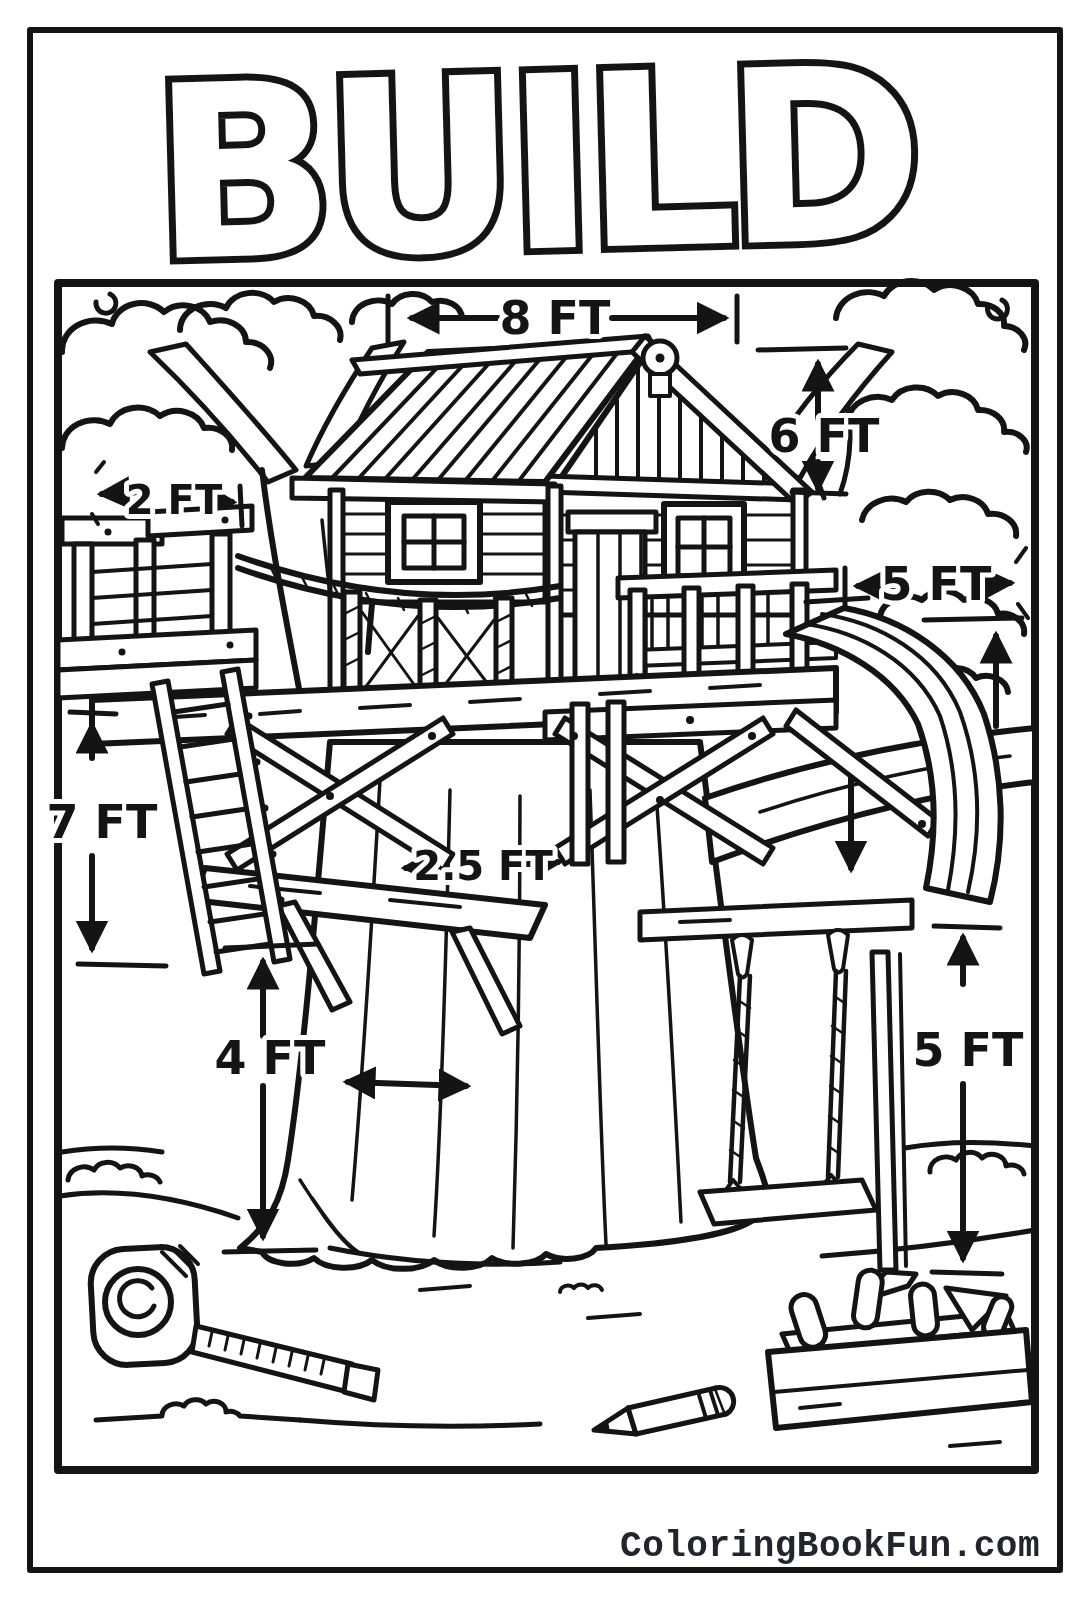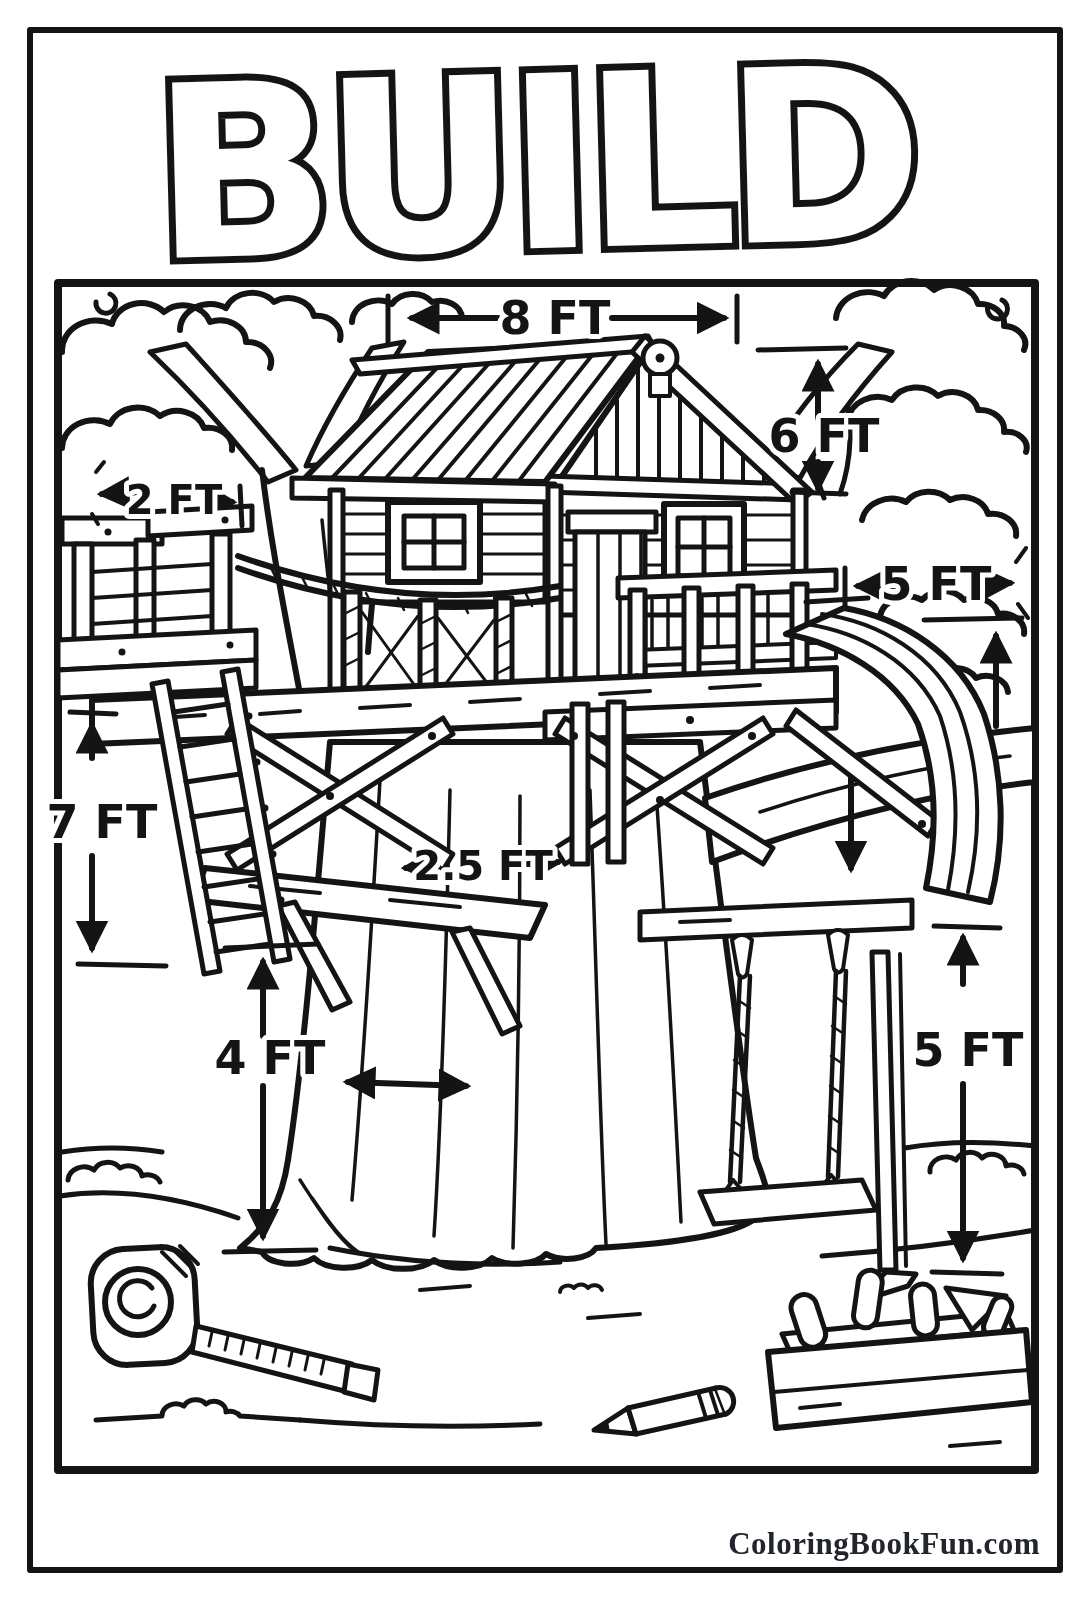--- a/index.html
+++ b/index.html
@@ -7,22 +7,22 @@
   .page { position:relative; width:1090px; height:1602px; background:var(--paper); overflow:hidden; }
   svg { position:absolute; inset:0; }
   .ln  { stroke:var(--ink); fill:none; stroke-linecap:round; stroke-linejoin:round; }
   .sh  { stroke:var(--ink); fill:#fff; stroke-linecap:round; stroke-linejoin:round; }
   .dim-label { font-family:"DejaVu Sans",sans-serif; font-weight:bold; font-size:46px;
                fill:var(--ink); stroke:#fff; stroke-width:10px; paint-order:stroke; text-anchor:middle; }
   .dim-small { font-size:40px; }
   .title-text { font-family:"DejaVu Sans",sans-serif; font-weight:bold; font-size:240px;
                 letter-spacing:-12px; fill:#fff; stroke:var(--ink); stroke-width:14px;
                 paint-order:stroke; text-anchor:middle; }
-  .footer { position:absolute; right:50px; top:1526px; font-family:Liberation Serif, serif;
-            font-weight:bold; font-size:31px; letter-spacing:.5px; color:var(--footer); }
+  .footer { position:absolute; right:50px; top:1526px; font-family:Liberation Mono, monospace;
+            font-weight:bold; font-size:36px; letter-spacing:.5px; color:var(--footer); }
 </style>
 </head>
 <body>
 
 <div class="page">
 <svg viewBox="0 0 1090 1602" width="1090" height="1602">
   <defs>
     <marker id="ah" viewBox="0 0 12 12" refX="10" refY="6" markerWidth="5.5" markerHeight="5.5" orient="auto-start-reverse" markerUnits="strokeWidth">
       <path d="M0,0 L12,6 L0,12 Z" fill="#141414"></path>
     </marker>

